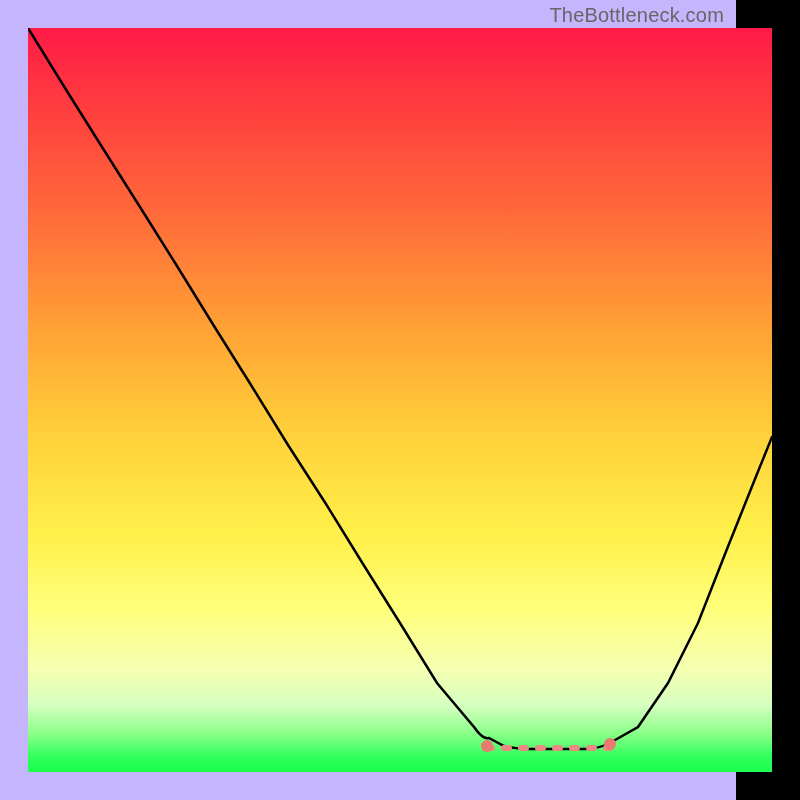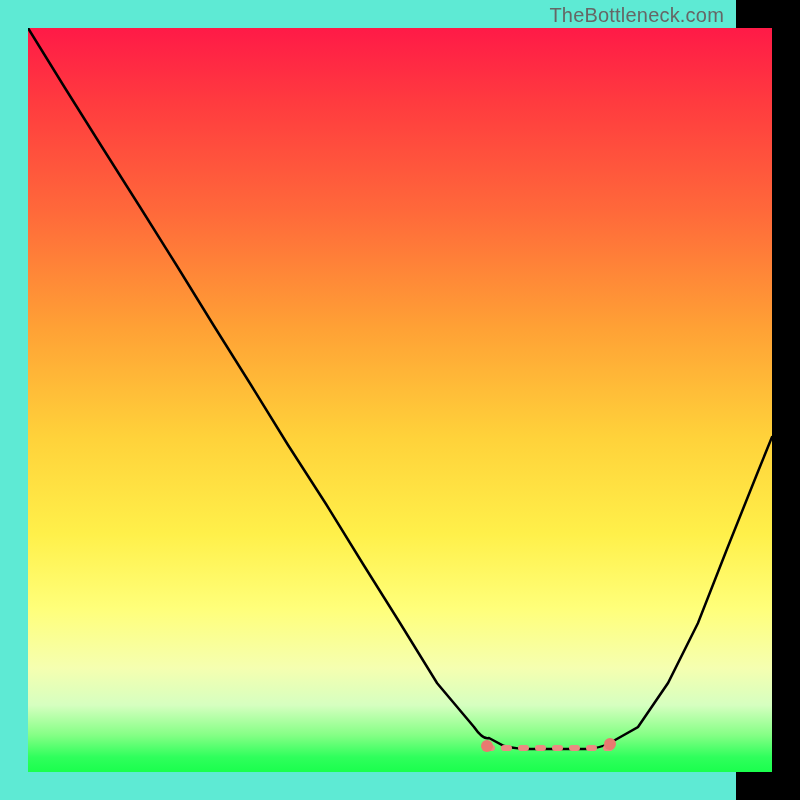--- a/index.html
+++ b/index.html
@@ -10,21 +10,21 @@
     background: #000;
     overflow: hidden;
     font-family: Arial, Helvetica, sans-serif;
   }
   .chart-frame {
     position: absolute;
     top: 0;
     left: 0;
     width: 736px;
     height: 800px;
-    background: #5eead4;
+    background: #c4b5fd;
   }
   .plot-area {
     position: absolute;
     left: 28px;
     top: 28px;
     width: 744px;
     height: 744px;
     overflow: hidden;
   }
   .gradient-bg {

